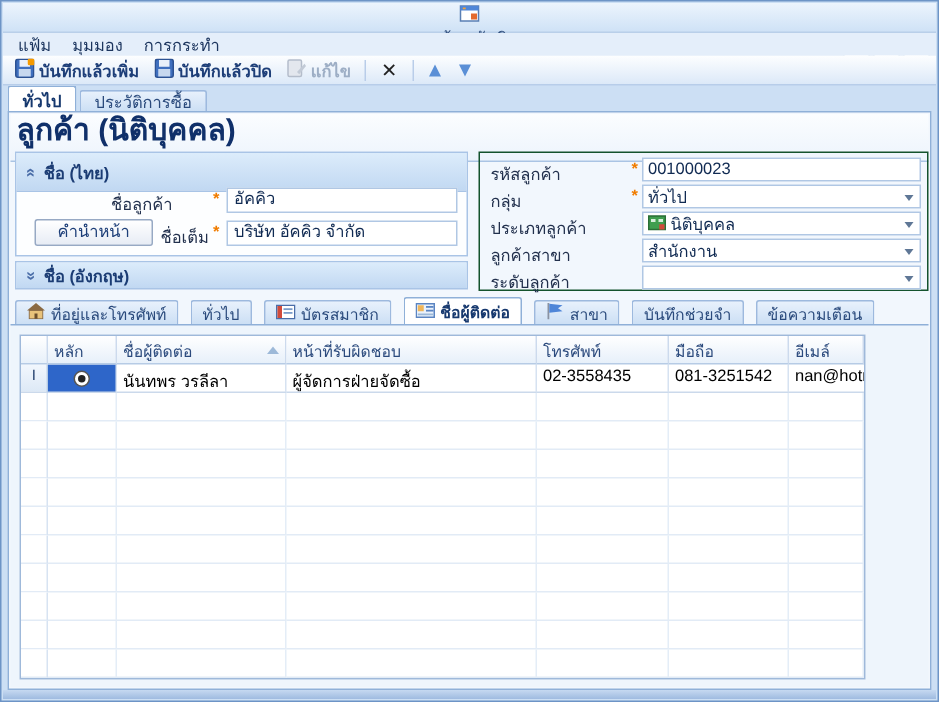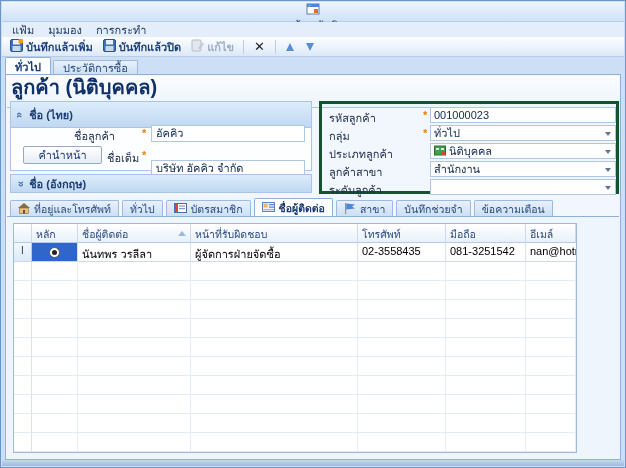--- a/index.html
+++ b/index.html
@@ -65,33 +65,33 @@
 
   .flabel { position:absolute; color:#22304d; }
   .req { position:absolute; color:#f07c00; font-weight:bold; }
   .textbox { position:absolute; height:17px; background:#fff; border:1px solid #b0c7e4;
     padding:1px 4px; color:#102a52; line-height:13px; }
   .prefix-btn { position:absolute; height:18px; background:linear-gradient(#ffffff,#e7ecf5);
     border:1px solid #97a9c4; border-radius:2px; color:#1d3e78; text-align:center; line-height:16px; }
 
   
   .rpanel { position:absolute; left:313px; top:26px; width:300px; height:93px;
-    border:3px solid #14532d; }
+    border:1px solid #14532d; }
   .rrow { position:absolute; left:0; right:0; height:17px; }
   .rlabel { position:absolute; left:7px; top:2px; color:#22304d; }
   .rreq { position:absolute; left:101px; top:2px; color:#f07c00; font-weight:bold; }
   .rfield { position:absolute; left:108px; width:186px; height:16px; background:#fff;
     border:1px solid #b0c7e4; color:#102a52; display:flex; align-items:center; padding:0 3px; gap:3px; }
   .dd-arrow { position:absolute; right:4px; top:6px; width:0; height:0;
     border-left:3px solid transparent; border-right:3px solid transparent; border-top:4px solid #5f7796; }
 
   
   .bottomtabs { position:absolute; left:4px; top:123px; height:19px; display:flex; align-items:flex-end; }
   .btab { height:17px; padding:0 7px; display:flex; align-items:center; gap:4px;
-    border:1px solid #9db9de; border-bottom:none; border-radius:2px 2px 0 0; margin-right:3px;
+    border:1px solid #9db9de; border-bottom:none; border-radius:2px 2px 0 0; margin-right:8px;
     background:linear-gradient(#e8f1fc,#cadef4); color:#2a4a7c; font-size:10.5px; }
   .btab.active { height:19px; background:#fff; border-color:#8fb0d8; font-weight:bold; color:#16386e; }
 
   
   .gridpanel { position:absolute; left:1px; right:1px; top:141px; bottom:1px;
     background:#eef5fc; border-top:1px solid #8fb0d8; }
   .grid { position:absolute; left:6px; top:6px; width:564px; height:230px;
     background:#fff; border:1px solid #9fb9da; overflow:hidden; }
   .grow { display:flex; height:19px; }
   .gcell { height:19px; padding:2px 4px; border-right:1px solid #d6e2f1; overflow:hidden;
@@ -199,21 +199,21 @@
       <div class="group-header">
         <span class="chev up">«</span>
         <span>ชื่อ (ไทย)</span>
       </div>
       <span class="flabel" style="left:63px; top:25px;">ชื่อลูกค้า</span>
       <span class="req" style="left:131px; top:25px;">*</span>
       <div class="textbox" style="left:140px; top:23px; width:154px;">อัคคิว</div>
       <div class="prefix-btn" style="left:12px; top:44px; width:79px;">คำนำหน้า</div>
       <span class="flabel" style="left:96px; top:47px;">ชื่อเต็ม</span>
       <span class="req" style="left:131px; top:47px;">*</span>
-      <div class="textbox" style="left:140px; top:58px; width:154px;">บริษัท อัคคิว จำกัด</div>
+      <div class="textbox" style="left:140px; top:45px; width:154px;">บริษัท อัคคิว จำกัด</div>
     </div>
 
     <div class="group g2">
       <div class="group-header">
         <span class="chev down">«</span>
         <span>ชื่อ (อังกฤษ)</span>
       </div>
     </div>
 
     <div class="rpanel">

